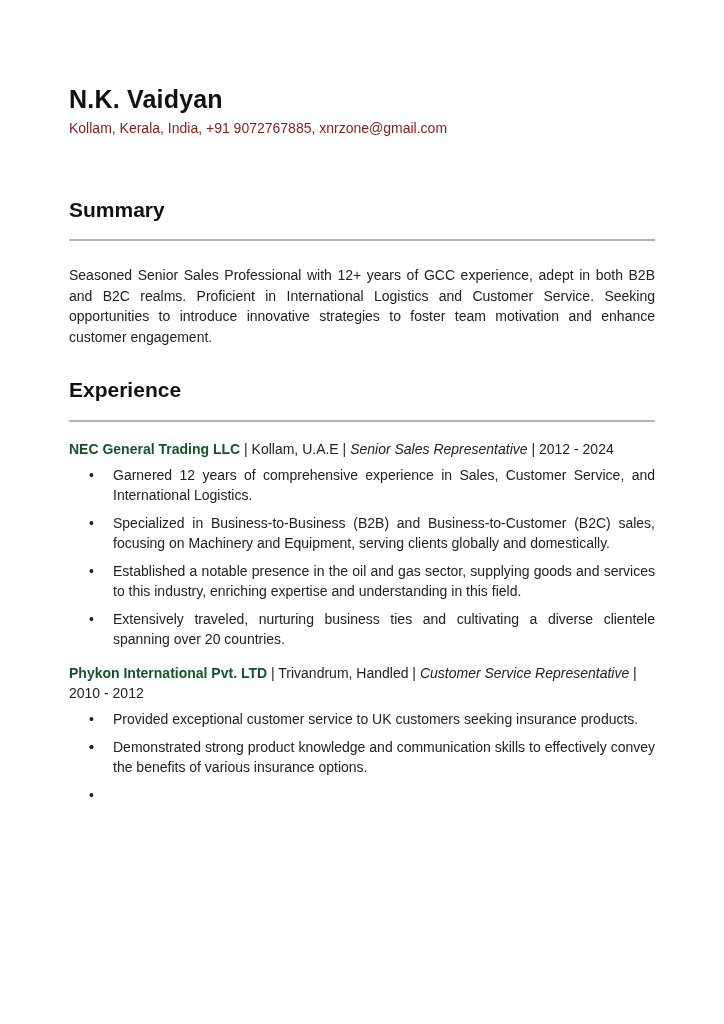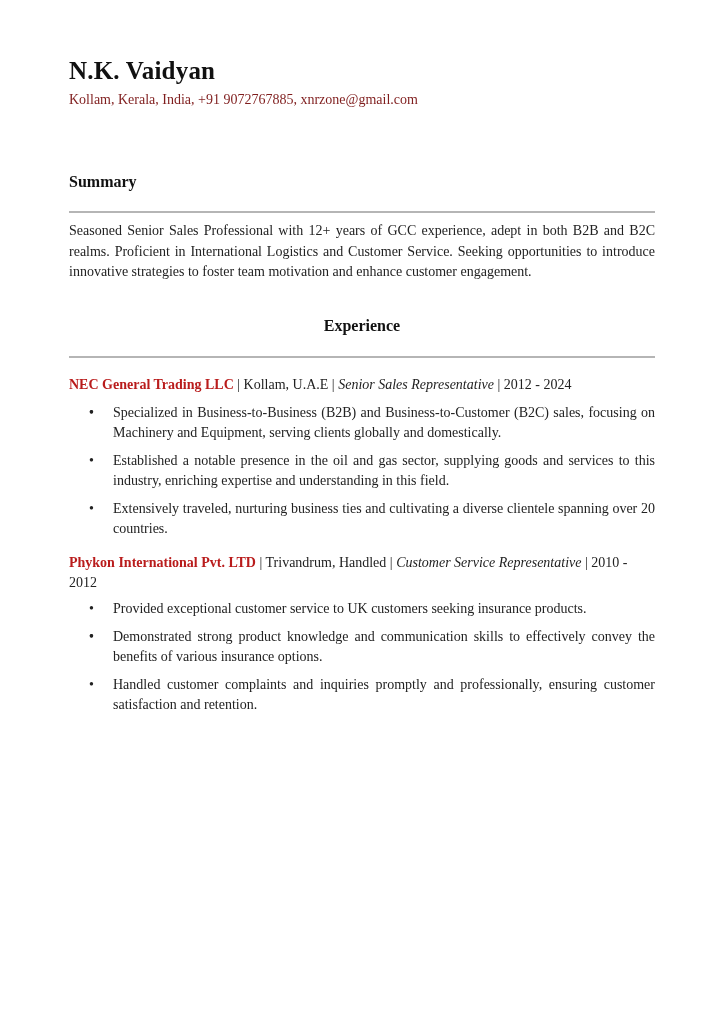--- a/index.html
+++ b/index.html
@@ -1,32 +1,32 @@
 <!DOCTYPE html>
 <html><head>
 <meta charset="utf-8">
 <style>
   html, body { margin: 0; padding: 0; background: #ffffff; }
   body { width: 724px; height: 1024px; position: relative; overflow: hidden;
          font-family: "Liberation Sans", sans-serif; color: #1a1a1a; }
-  .page { position: absolute; left: 69px; top: 56px; width: 586px; font-family: Liberation Serif, serif; }
+  .page { position: absolute; left: 69px; top: 84px; width: 586px; }
   .name { font-size: 25px; font-weight: bold; letter-spacing: 0.2px; margin: 0; line-height: 30px; color: #111; }
   .subtitle { font-size: 14px; font-weight: bold; margin-top: 3px; line-height: 18px; color: #111; }
   .contact { font-size: 14px; margin-top: 5px; line-height: 18px; color: #7f1d1d; }
-  .section-title { font-size: 16px; font-weight: bold; line-height: 20px; color: #111; }
+  .section-title { font-size: 21px; font-weight: bold; line-height: 20px; color: #111; }
   .rule { height: 0; border-top: 2px solid #b5b5b5; margin: 0; }
   .summary-title { margin-top: 63px; }
   .summary-rule { margin-top: 19px; }
-  .summary-text { margin-top: 8px; font-size: 14px; line-height: 20.5px; text-align: justify; color: #222; }
-  .exp-title { margin-top: 33px; text-align: center; }
+  .summary-text { margin-top: 24px; font-size: 14px; line-height: 20.5px; text-align: justify; color: #222; }
+  .exp-title { margin-top: 33px; }
   .exp-rule { margin-top: 20px; }
   .job-head { font-size: 14px; line-height: 20px; color: #222; }
   .job1 { margin-top: 17px; }
   .job2 { margin-top: 14px; }
-  .job-head .company { font-weight: bold; color: #b91c1c; }
+  .job-head .company { font-weight: bold; color: #14532d; }
   .job-head .role { font-style: italic; }
   ul.bullets { list-style: none; margin: 6px 0 0 0; padding: 0; }
   ul.bullets li { position: relative; padding-left: 44px; font-size: 14px; line-height: 20px;
                   text-align: justify; color: #222; margin-bottom: 8px; }
   ul.bullets li .dot { position: absolute; left: 20px; top: 0; }
 </style>
 </head>
 <body>
 
 <div class="page">
@@ -38,31 +38,31 @@
   <p class="summary-text" style="margin-bottom:0;">Seasoned Senior Sales Professional with 12+ years of GCC experience, adept in both B2B and B2C realms. Proficient in International Logistics and Customer Service. Seeking opportunities to introduce innovative strategies to foster team motivation and enhance customer engagement.</p>
 
   <div class="section-title exp-title">Experience</div>
   <div class="rule exp-rule"></div>
 
   <div class="job">
     <div class="job-head job1">
       <span class="company">NEC General Trading LLC</span><span> | </span><span>Kollam, U.A.E</span><span> | </span><span class="role">Senior Sales Representative</span><span> | </span><span>2012 - 2024</span>
     </div>
     <ul class="bullets">
-      <li><span class="dot">•</span></li>
+      <li><span class="dot">•</span><span>Garnered 12 years of comprehensive experience in Sales, Customer Service, and International Logistics.</span></li>
       <li><span class="dot">•</span><span>Specialized in Business-to-Business (B2B) and Business-to-Customer (B2C) sales, focusing on Machinery and Equipment, serving clients globally and domestically.</span></li>
       <li><span class="dot">•</span><span>Established a notable presence in the oil and gas sector, supplying goods and services to this industry, enriching expertise and understanding in this field.</span></li>
       <li><span class="dot">•</span><span>Extensively traveled, nurturing business ties and cultivating a diverse clientele spanning over 20 countries.</span></li>
     </ul>
   </div>
 
   <div class="job">
     <div class="job-head job2">
       <span class="company">Phykon International Pvt. LTD</span><span> | </span><span>Trivandrum, Handled</span><span> | </span><span class="role">Customer Service Representative</span><span> | </span><span>2010 - 2012</span>
     </div>
     <ul class="bullets">
       <li><span class="dot">•</span><span>Provided exceptional customer service to UK customers seeking insurance products.</span></li>
       <li><span class="dot">•</span></li>
       <li><span class="dot">•</span><span>Demonstrated strong product knowledge and communication skills to effectively convey the benefits of various insurance options.</span></li>
-      <li><span class="dot">•</span><span>Handled customer complaints and inquiries promptly and professionally, ensuring customer satisfaction and retention.</span></li>
+      <li><span class="dot">•</span></li>
     </ul>
   </div>
 </div>
 
 </body></html>

